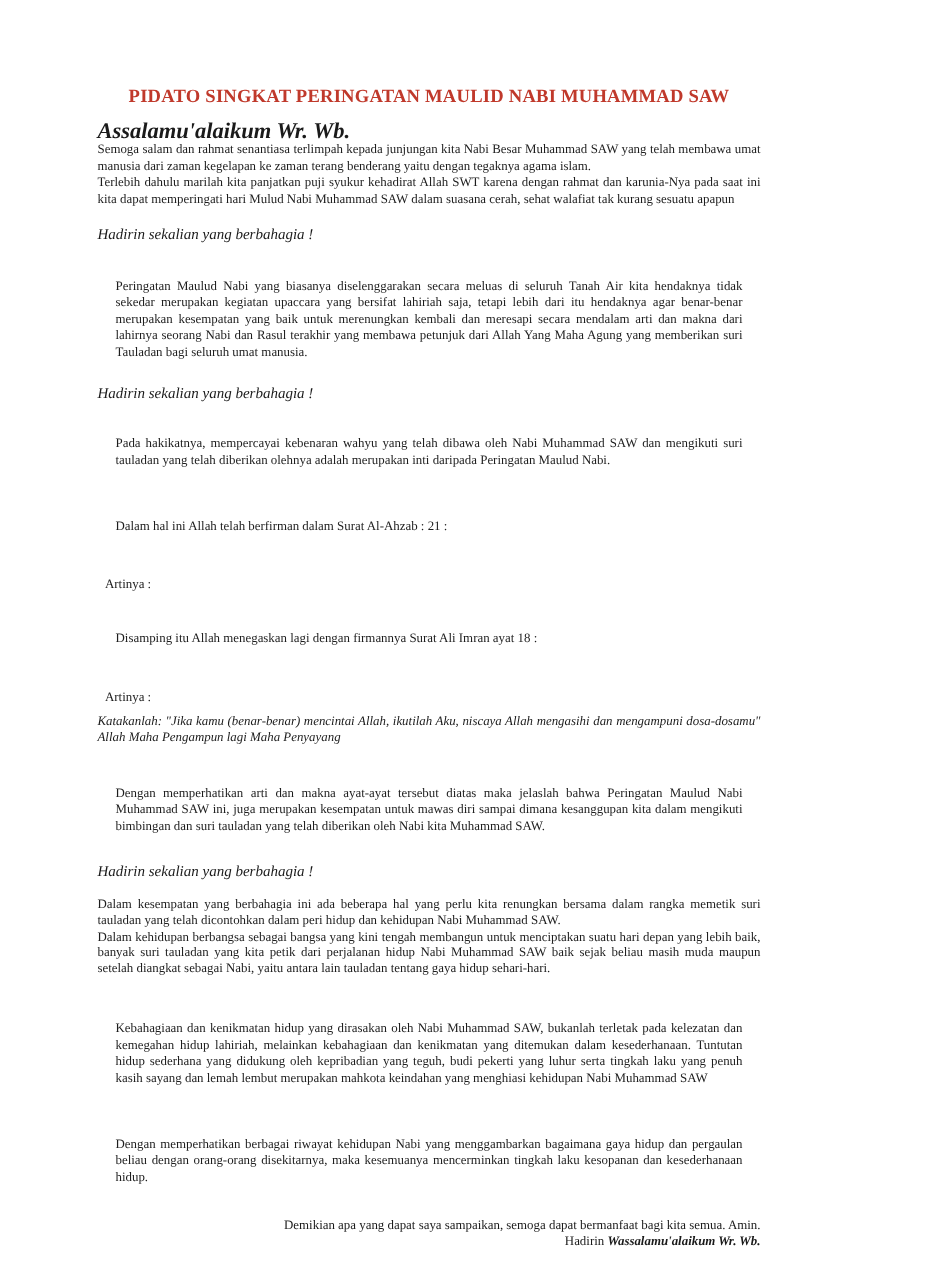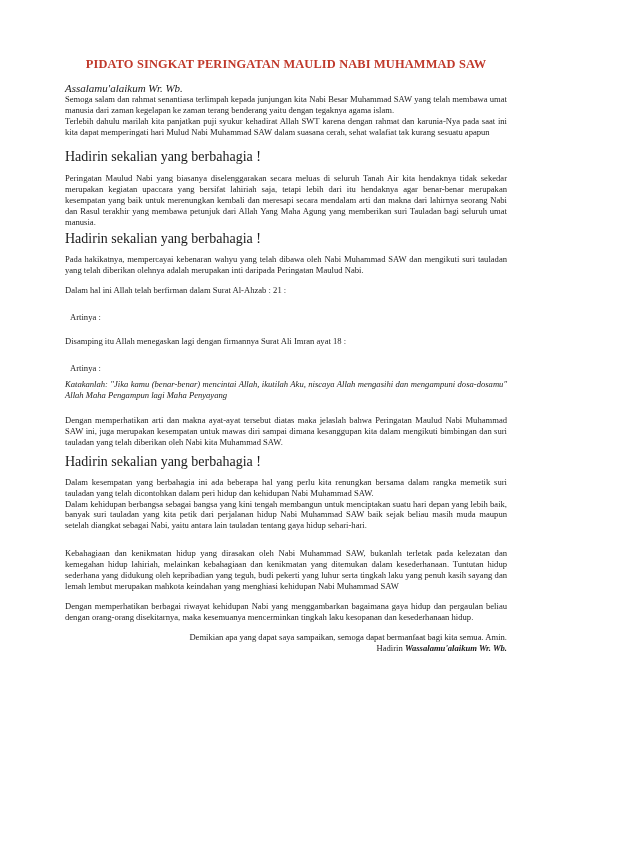--- a/index.html
+++ b/index.html
@@ -34,35 +34,36 @@
     white-space: nowrap;
   }
   .block {
     margin: 0 0 8px 0;
   }
   .para {
     font-size: 8.6px;
     line-height: 10.9px;
     text-align: justify;
     text-justify: inter-word;
-    margin: 0;
+    margin: 12px;
     color: #1d1d1d;
   }
   .para.tight {
     margin: 0;
   }
   .salam {
-    font-size: 11px;
-    font-weight: normal;
+    font-size: 15px;
+    font-weight: bold;
     font-style: italic;
     line-height: 11px;
     margin: 0 0 0 0;
   }
   .hadirin {
-    font-size: 14px;
+    font-size: 10px;
+    font-style: italic;
     line-height: 10.9px;
     margin: 0;
   }
   .artinya-label {
     font-size: 8.6px;
     line-height: 10.9px;
     margin: 5px;
   }
   .artinya-text {
     font-size: 8.6px;

